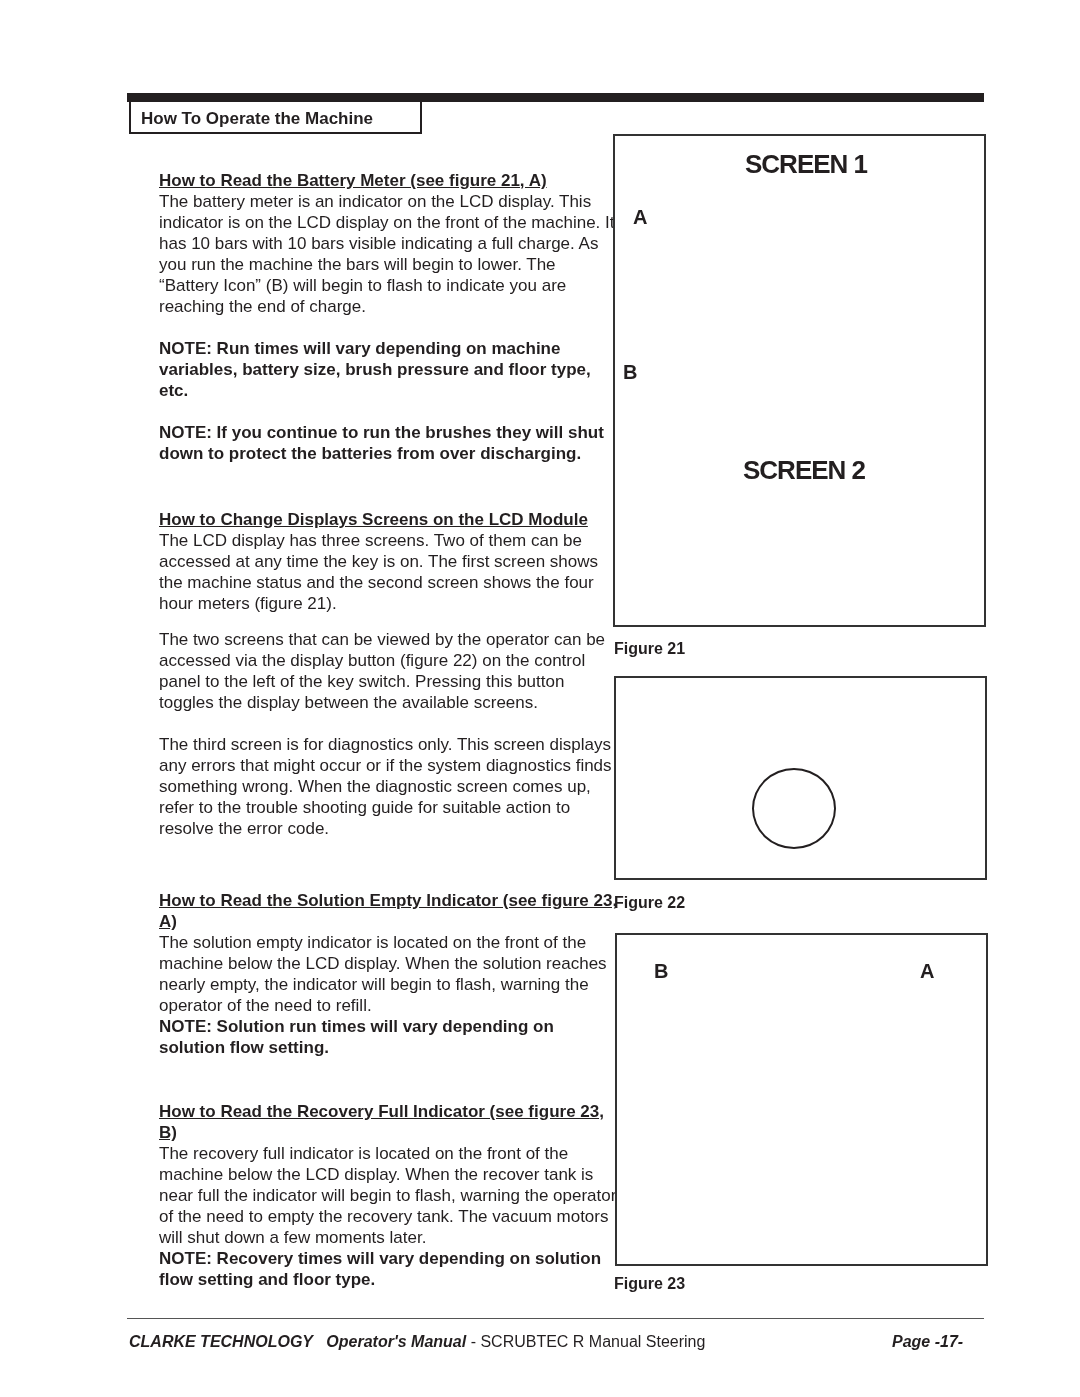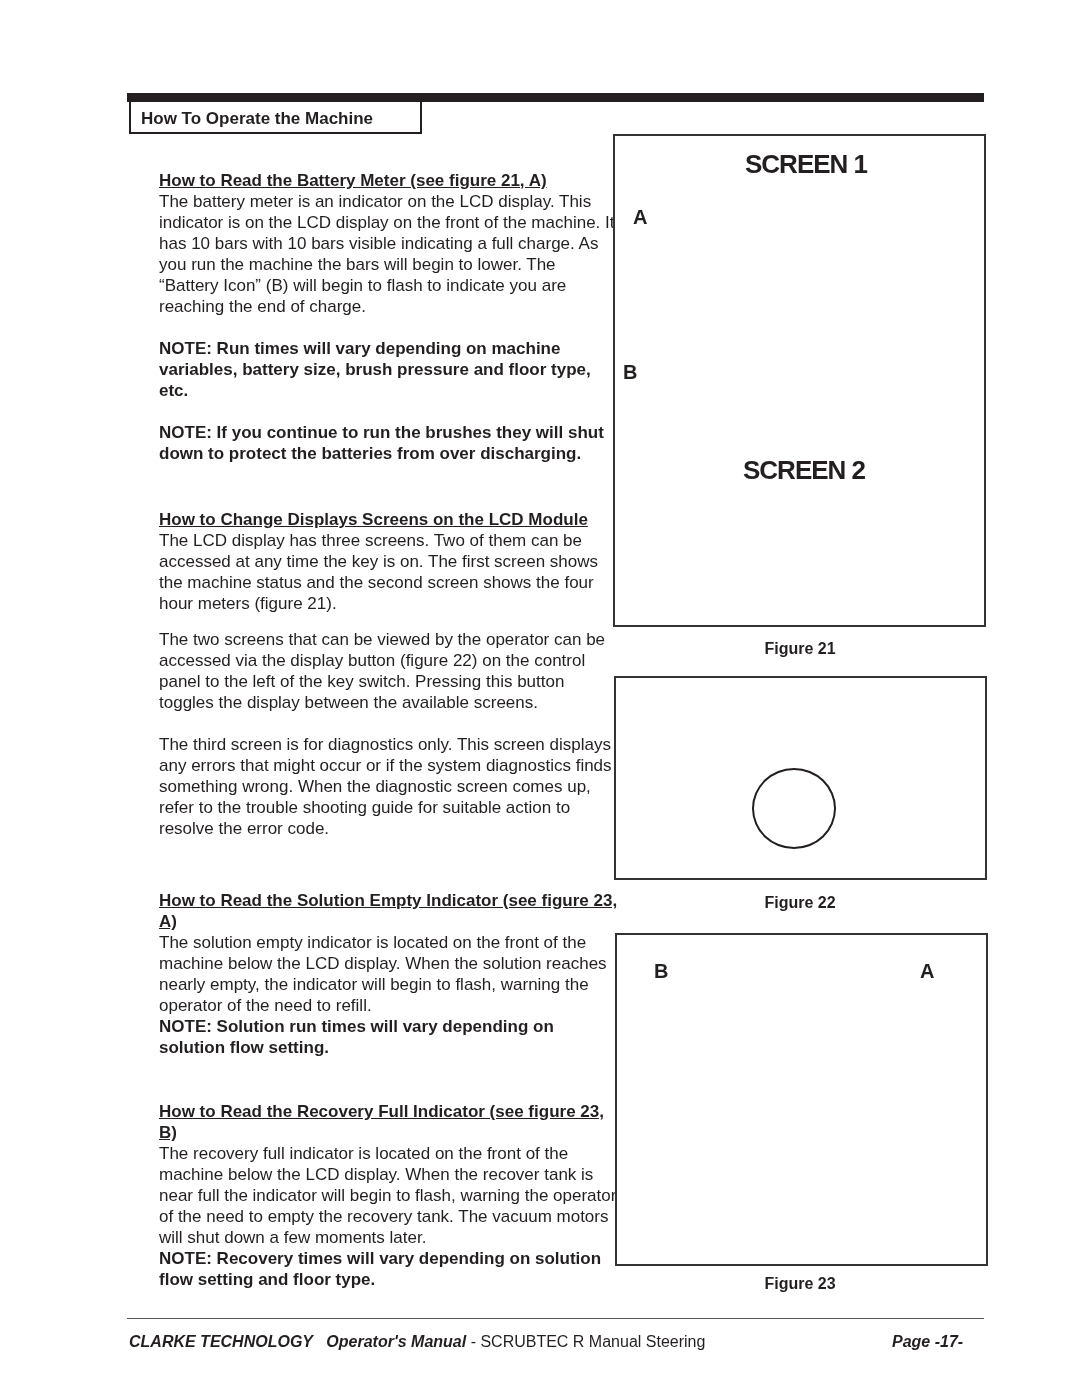--- a/index.html
+++ b/index.html
@@ -7,21 +7,21 @@
            font-family: "Liberation Sans", sans-serif; color: #231f20; }
     .topbar { position: absolute; left: 127px; top: 93px; width: 857px; height: 9px; background: #231f20; }
     .section-title { position: absolute; left: 129px; top: 102px; width: 293px; height: 32px;
                      border: 2px solid #231f20; border-top: none; box-sizing: border-box;
                      font-weight: bold; font-size: 17px; padding: 7px 0 0 10px; }
     .col { position: absolute; left: 131px; width: 460px; font-size: 17px; line-height: 21px; margin-left: 28px; }
     .h { font-weight: bold; text-decoration: underline; }
     .b { font-weight: bold; }
     p { margin: 0; }
     .fig { position: absolute; border: 2px solid #333; box-sizing: border-box; background: #fff; }
-    .fig-label { position: absolute; font-weight: bold; font-size: 16px; text-align: center; width: 372px; left: 614px; }
+    .fig-label { position: absolute; font-weight: bold; font-size: 16px; width: 372px; left: 614px; }
     .big { position: absolute; font-weight: bold; font-size: 26px; letter-spacing: -1px; }
     .letter { position: absolute; font-weight: bold; font-size: 20px; }
     .circle { position: absolute; left: 752px; top: 768px; width: 84px; height: 81px; border: 2px solid #231f20; border-radius: 50%; box-sizing: border-box; }
     .footer-rule { position: absolute; left: 127px; top: 1318px; width: 857px; height: 1px; background: #555; }
     .footer { position: absolute; top: 1333px; font-size: 16px; }
     .footer i { font-weight: bold; }
   </style>
 </head>
 <body>
 

